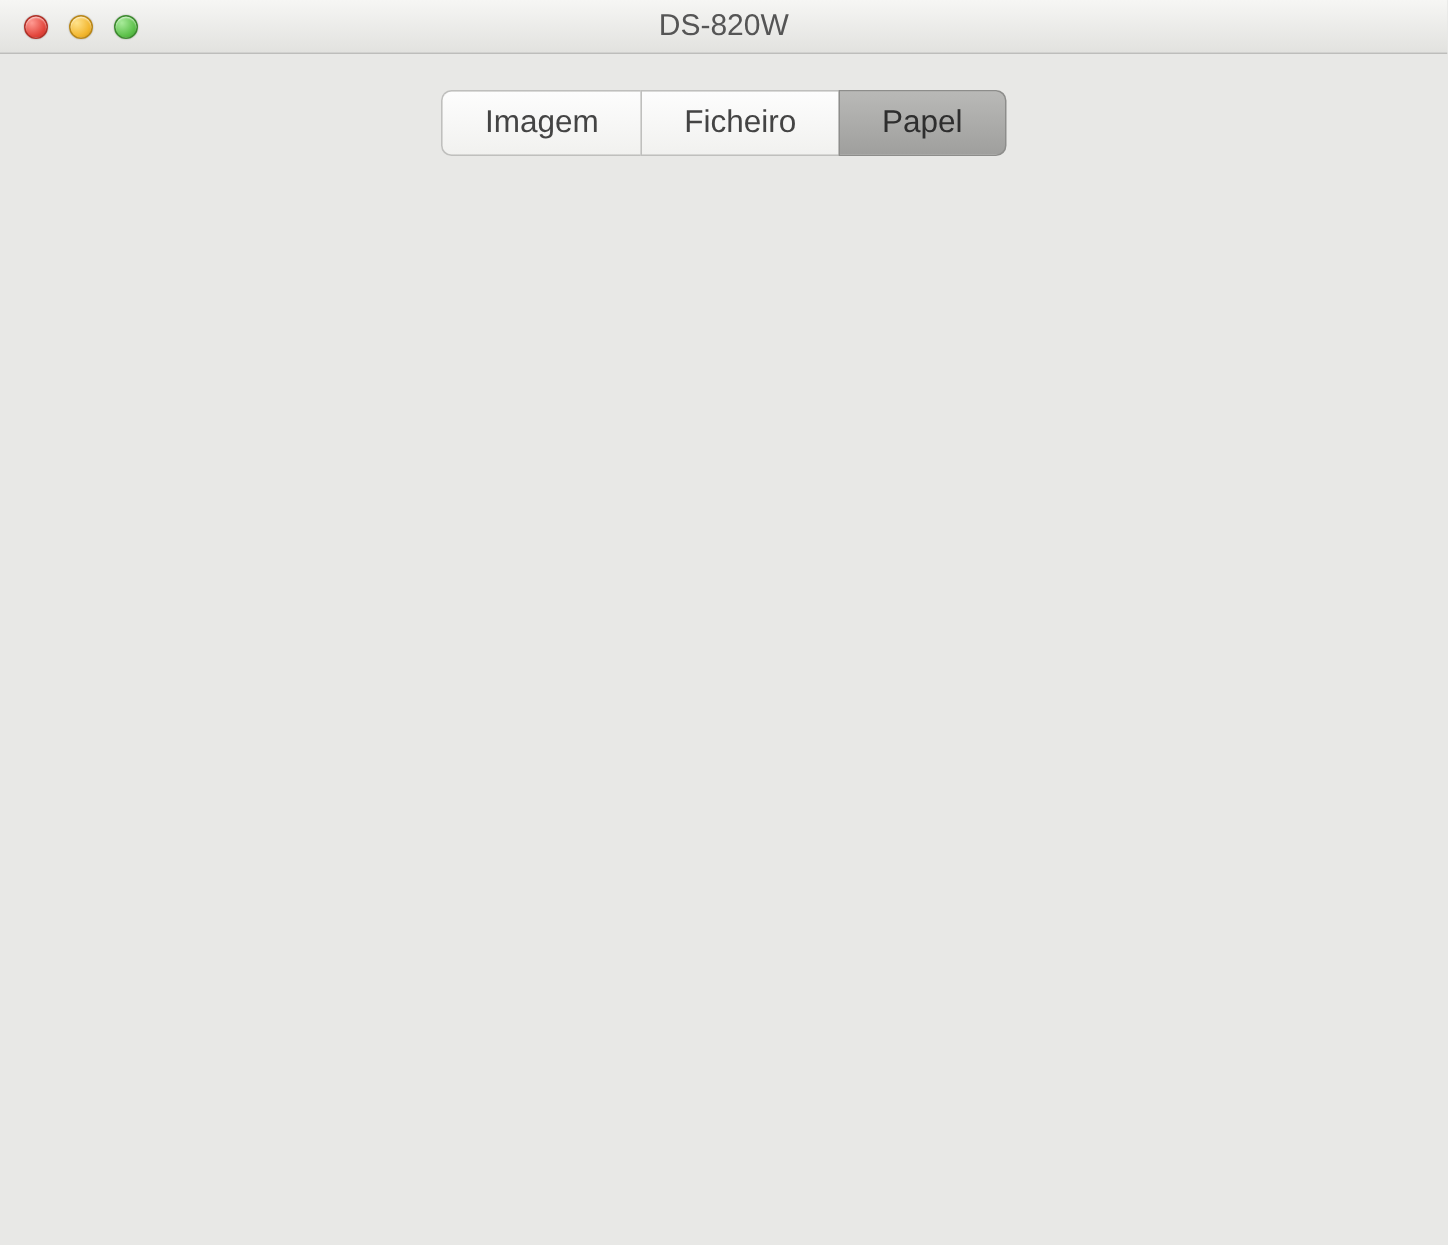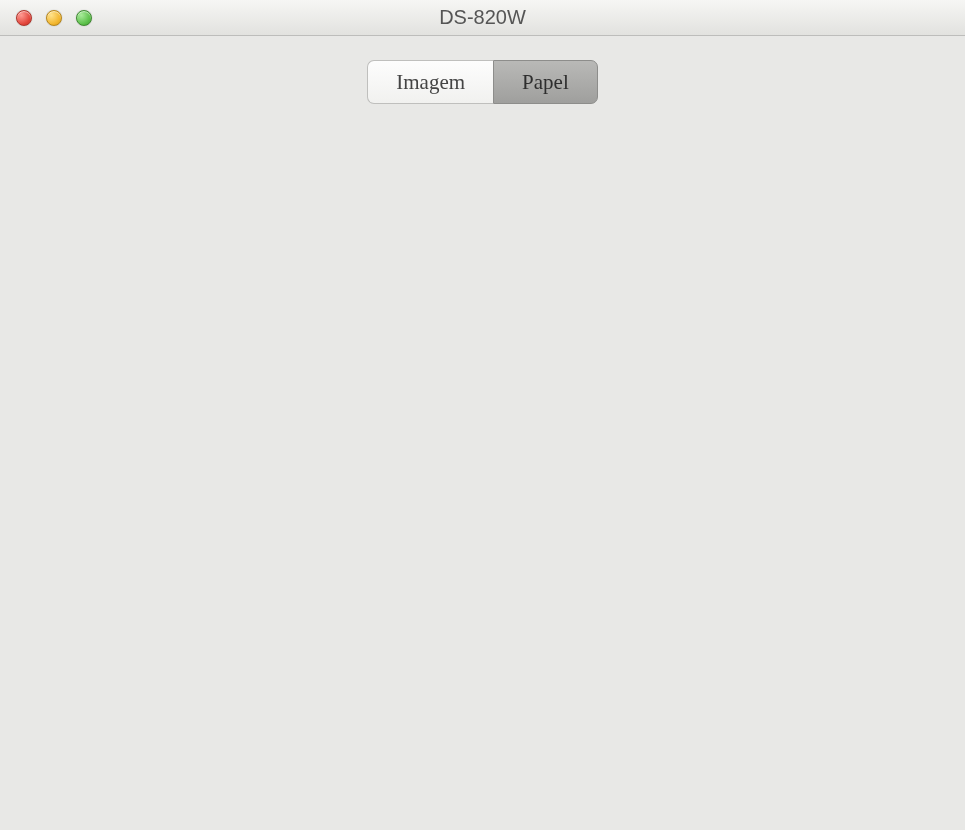--- a/index.html
+++ b/index.html
@@ -27,21 +27,20 @@
   .title {
     position: absolute; left: 0; right: 0; text-align: center;
     font-size: 20px; color: #555; font-weight: 400;
     pointer-events: none;
   }
 
   .tabbar {
     display: flex;
     margin: 24px auto 0 auto;
     justify-content: center;
-    font-family: Liberation Serif, serif;
   }
   .tabbar .tab {
     background: linear-gradient(#fdfdfd, #f1f1ef);
     border: 1px solid #bfbfbd;
     border-right: none;
     padding: 8px 28px;
     font-size: 21px;
     color: #444;
     cursor: default;
     height: 44px;
@@ -159,20 +158,21 @@
   <div class="traffic">
     <div class="tl-btn red"></div>
     <div class="tl-btn yellow"></div>
     <div class="tl-btn green"></div>
   </div>
   <div class="title">DS-820W</div>
 </div>
 
 <div class="tabbar">
   <div class="tab">Imagem</div>
+  <div class="tab">Ficheiro</div>
   <div class="tab active">Papel</div>
 </div>
 
 <div class="panel">
 
   <div class="row" style="gap:18px; margin-left:16px;">
     <span class="label">Tamanho página:</span>
     <div class="select" style="width:450px;">
       <span>Automático</span>
       <span class="arrows">

